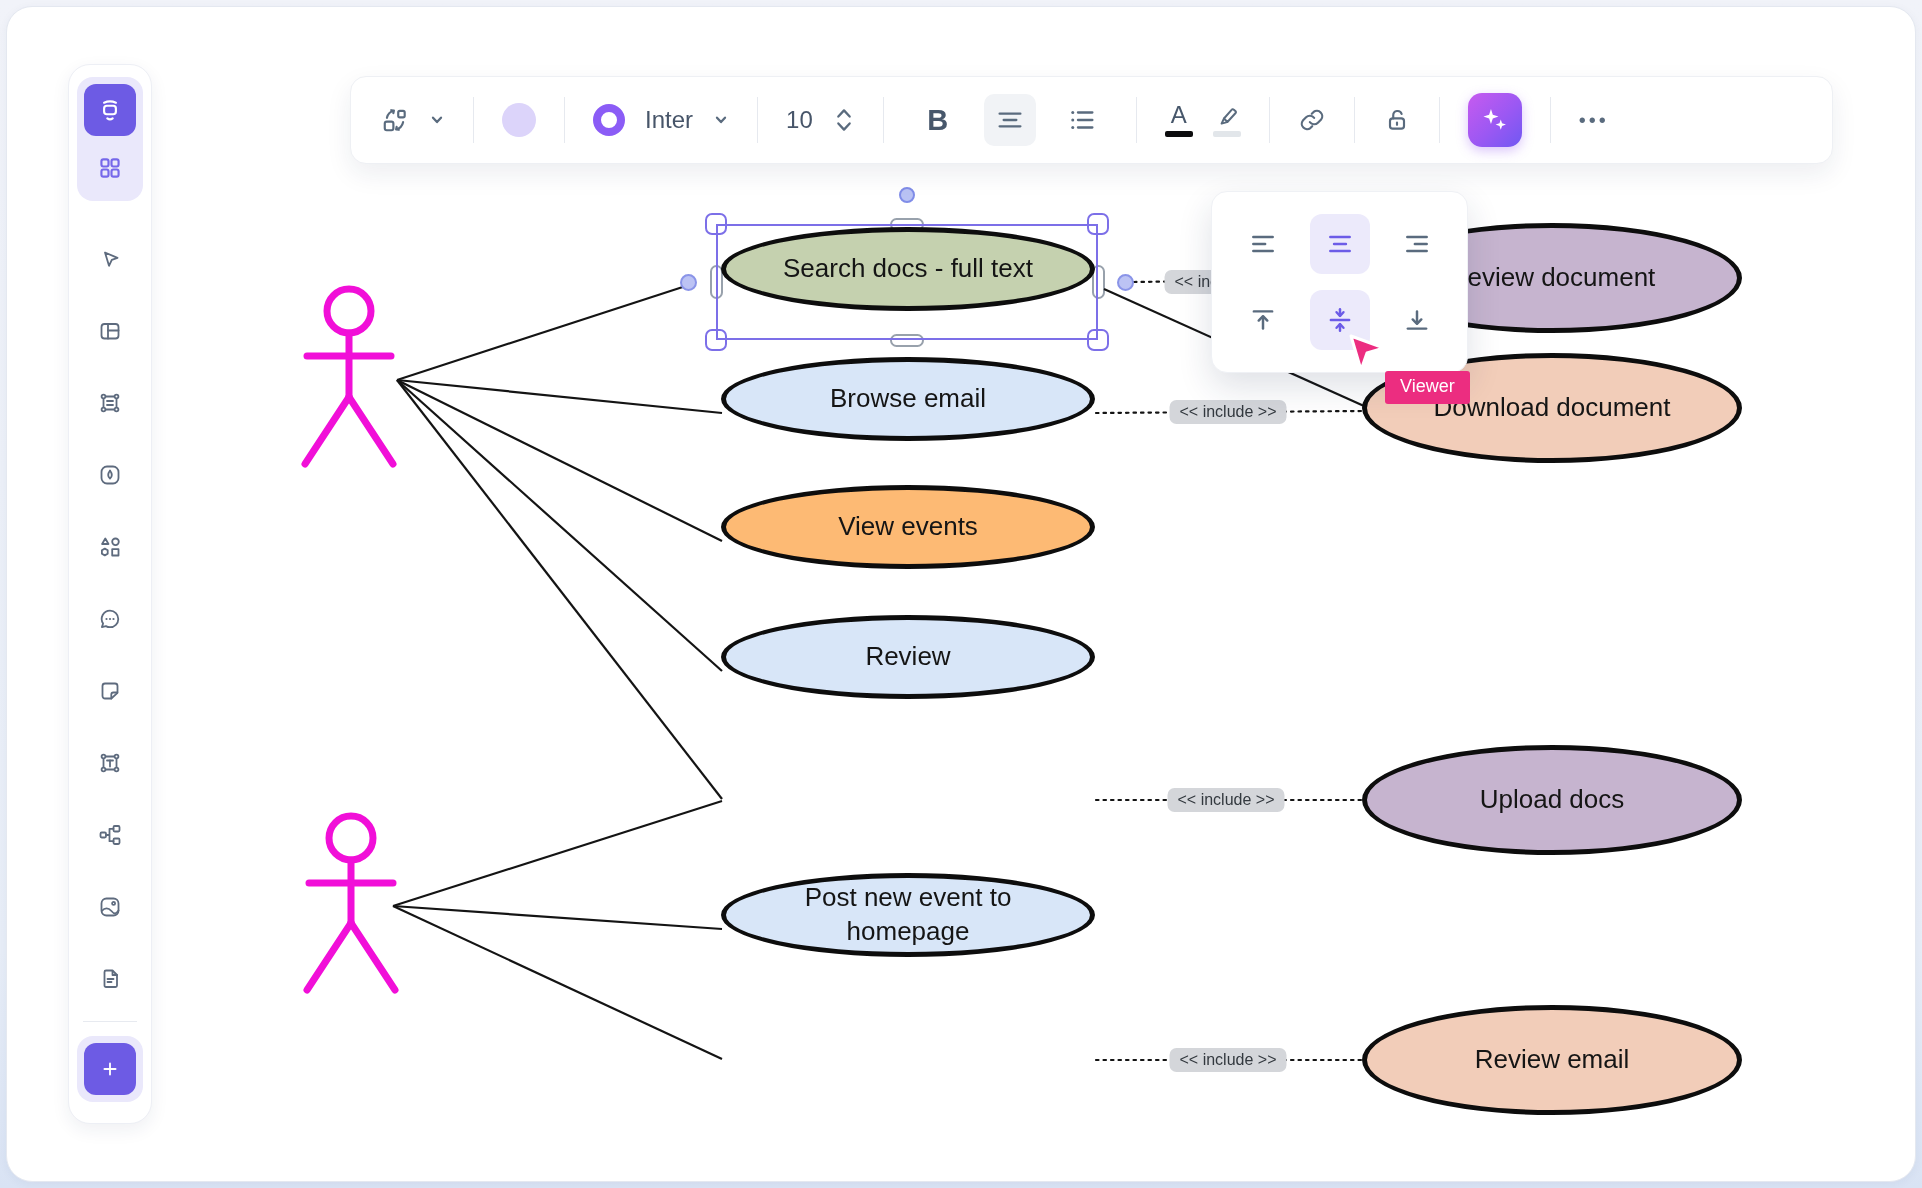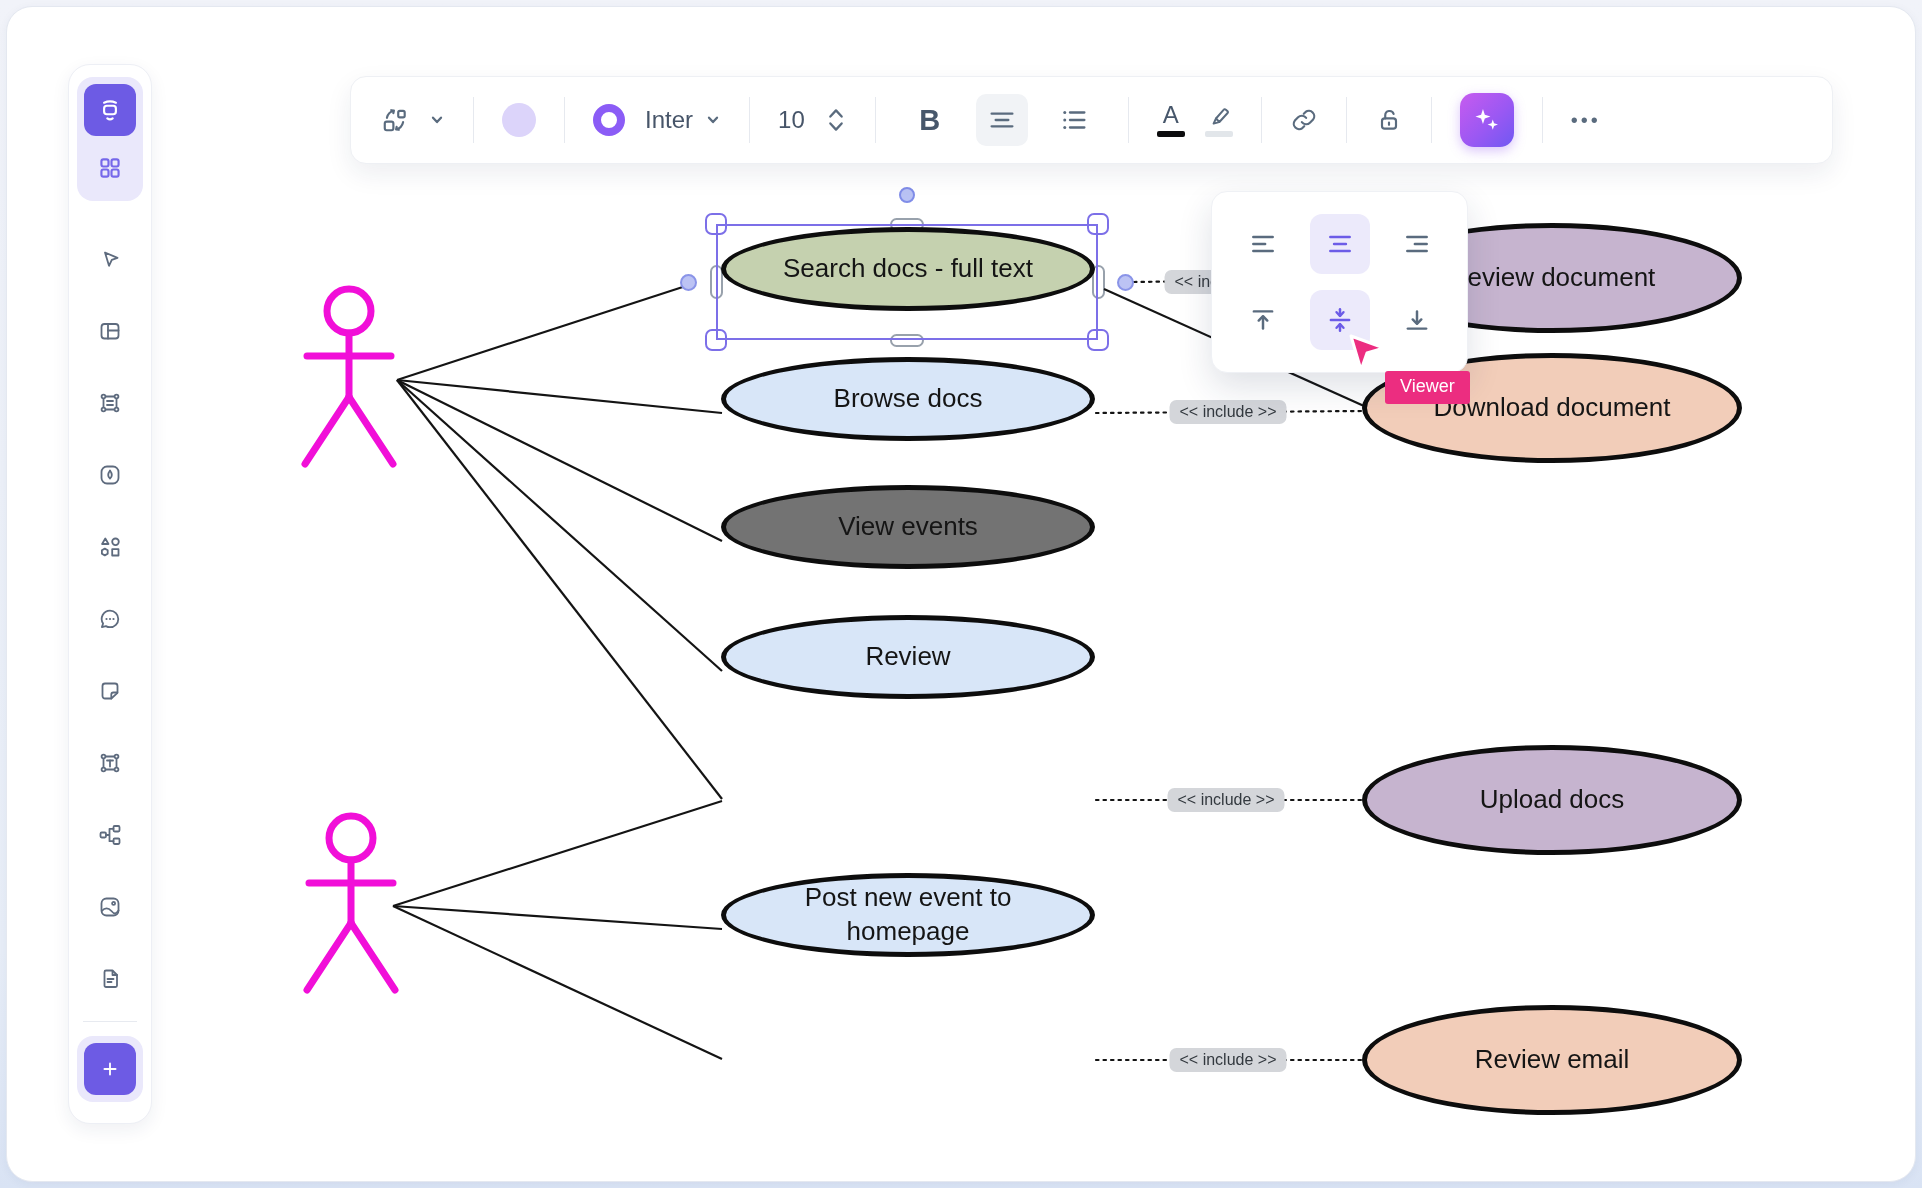--- a/index.html
+++ b/index.html
@@ -69,21 +69,21 @@
   
   .toolbar {
     position:absolute; z-index:10; left:350px; top:76px; width:1483px; height:88px;
     background:#fff; border:1px solid #eef0f4; border-radius:16px;
     box-shadow:0 10px 26px rgba(30,40,80,.08);
     display:flex; align-items:center; padding:0 30px; gap:20px;
   }
   .tb-ic { stroke:#5a6b7e; fill:none; stroke-width:2; stroke-linecap:round; stroke-linejoin:round; }
   .tb-divider { width:1px; height:46px; background:#e6e9ef; margin:0 8px; flex:none; }
   .tb-btn { display:flex; align-items:center; justify-content:center; background:transparent;
-            border:none; cursor:pointer; padding:0; gap:12px; }
+            border:none; cursor:pointer; padding:0; gap:20px; }
   .tb-btn.boxed { width:52px; height:52px; border-radius:10px; }
   .tb-btn.boxed.on { background:#f1f3f6; }
   .swatch-fill { width:34px; height:34px; border-radius:50%; }
   .swatch-stroke { width:32px; height:32px; border-radius:50%; border:8px solid; background:#fff; }
   .tb-text { font-size:24px; color:#475569; }
   .tb-bold { font-size:29px; font-weight:700; color:#47576b; }
   .fontcolor { display:flex; flex-direction:column; align-items:center; gap:4px; }
   .fontcolor .glyph { font-size:24px; color:#47576b; line-height:1; }
   .fc-bar { width:28px; height:6px; border-radius:2px; background:#0c0c0e; }
   .hl-bar { width:28px; height:6px; border-radius:2px; background:#e2e6ea; }
@@ -151,23 +151,23 @@
       <line x1="309" y1="883" x2="393" y2="883"></line>
       <line x1="351" y1="923" x2="307" y2="990"></line>
       <line x1="351" y1="923" x2="395" y2="990"></line>
     </g>
   </svg>
 
   <div class="usecase uc-left" style="top: 227px; background-color: rgb(197, 209, 175);">
       <span>Search docs - full text</span>
     </div>
   <div class="usecase uc-left" style="top: 357px; background-color: rgb(216, 230, 248);">
-      <span>Browse docs</span>
-    </div>
-  <div class="usecase uc-left" style="top: 485px; background-color: #737373; text-align: right;">
+      <span>Browse email</span>
+    </div>
+  <div class="usecase uc-left" style="top: 485px; background-color: #fdba74; text-align: right;">
       <span>View events</span>
     </div>
   <div class="usecase uc-left" style="top: 615px; background-color: rgb(216, 230, 248);">
       <span>Review</span>
     </div>
   <div class="usecase uc-left" style="top: 873px; background-color: rgb(216, 230, 248);">
       <span>Post new event to homepage</span>
     </div>
 
   <div class="usecase uc-right" style="top: 223px; background-color: rgb(198, 180, 207);">

